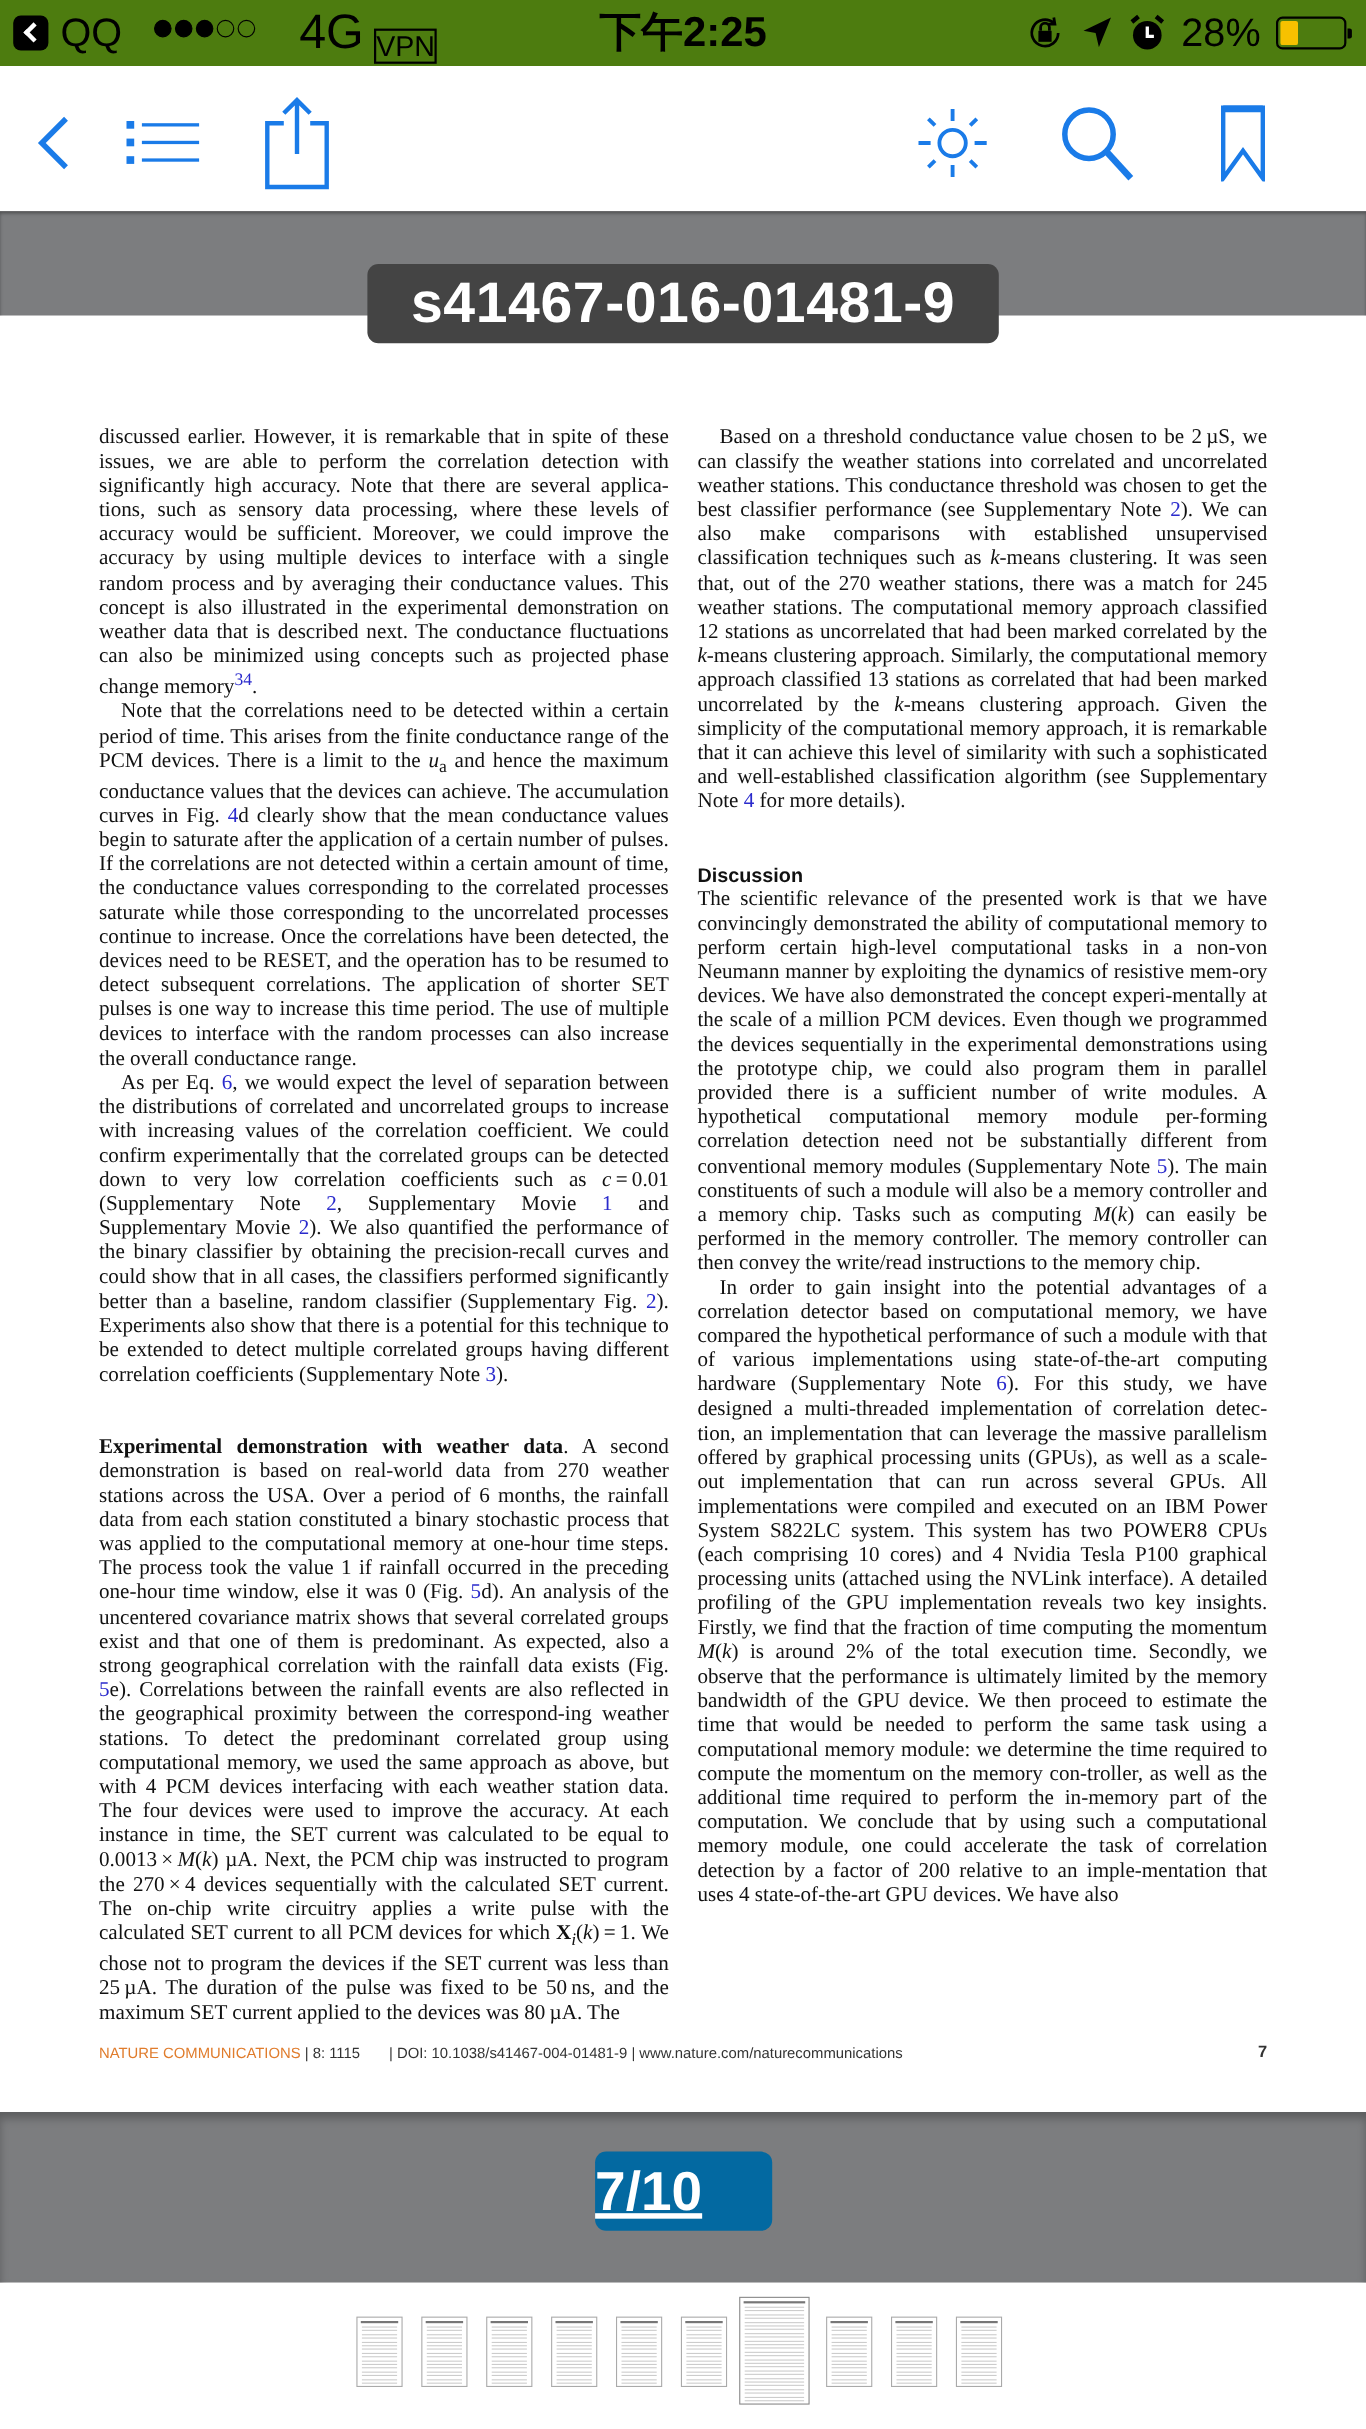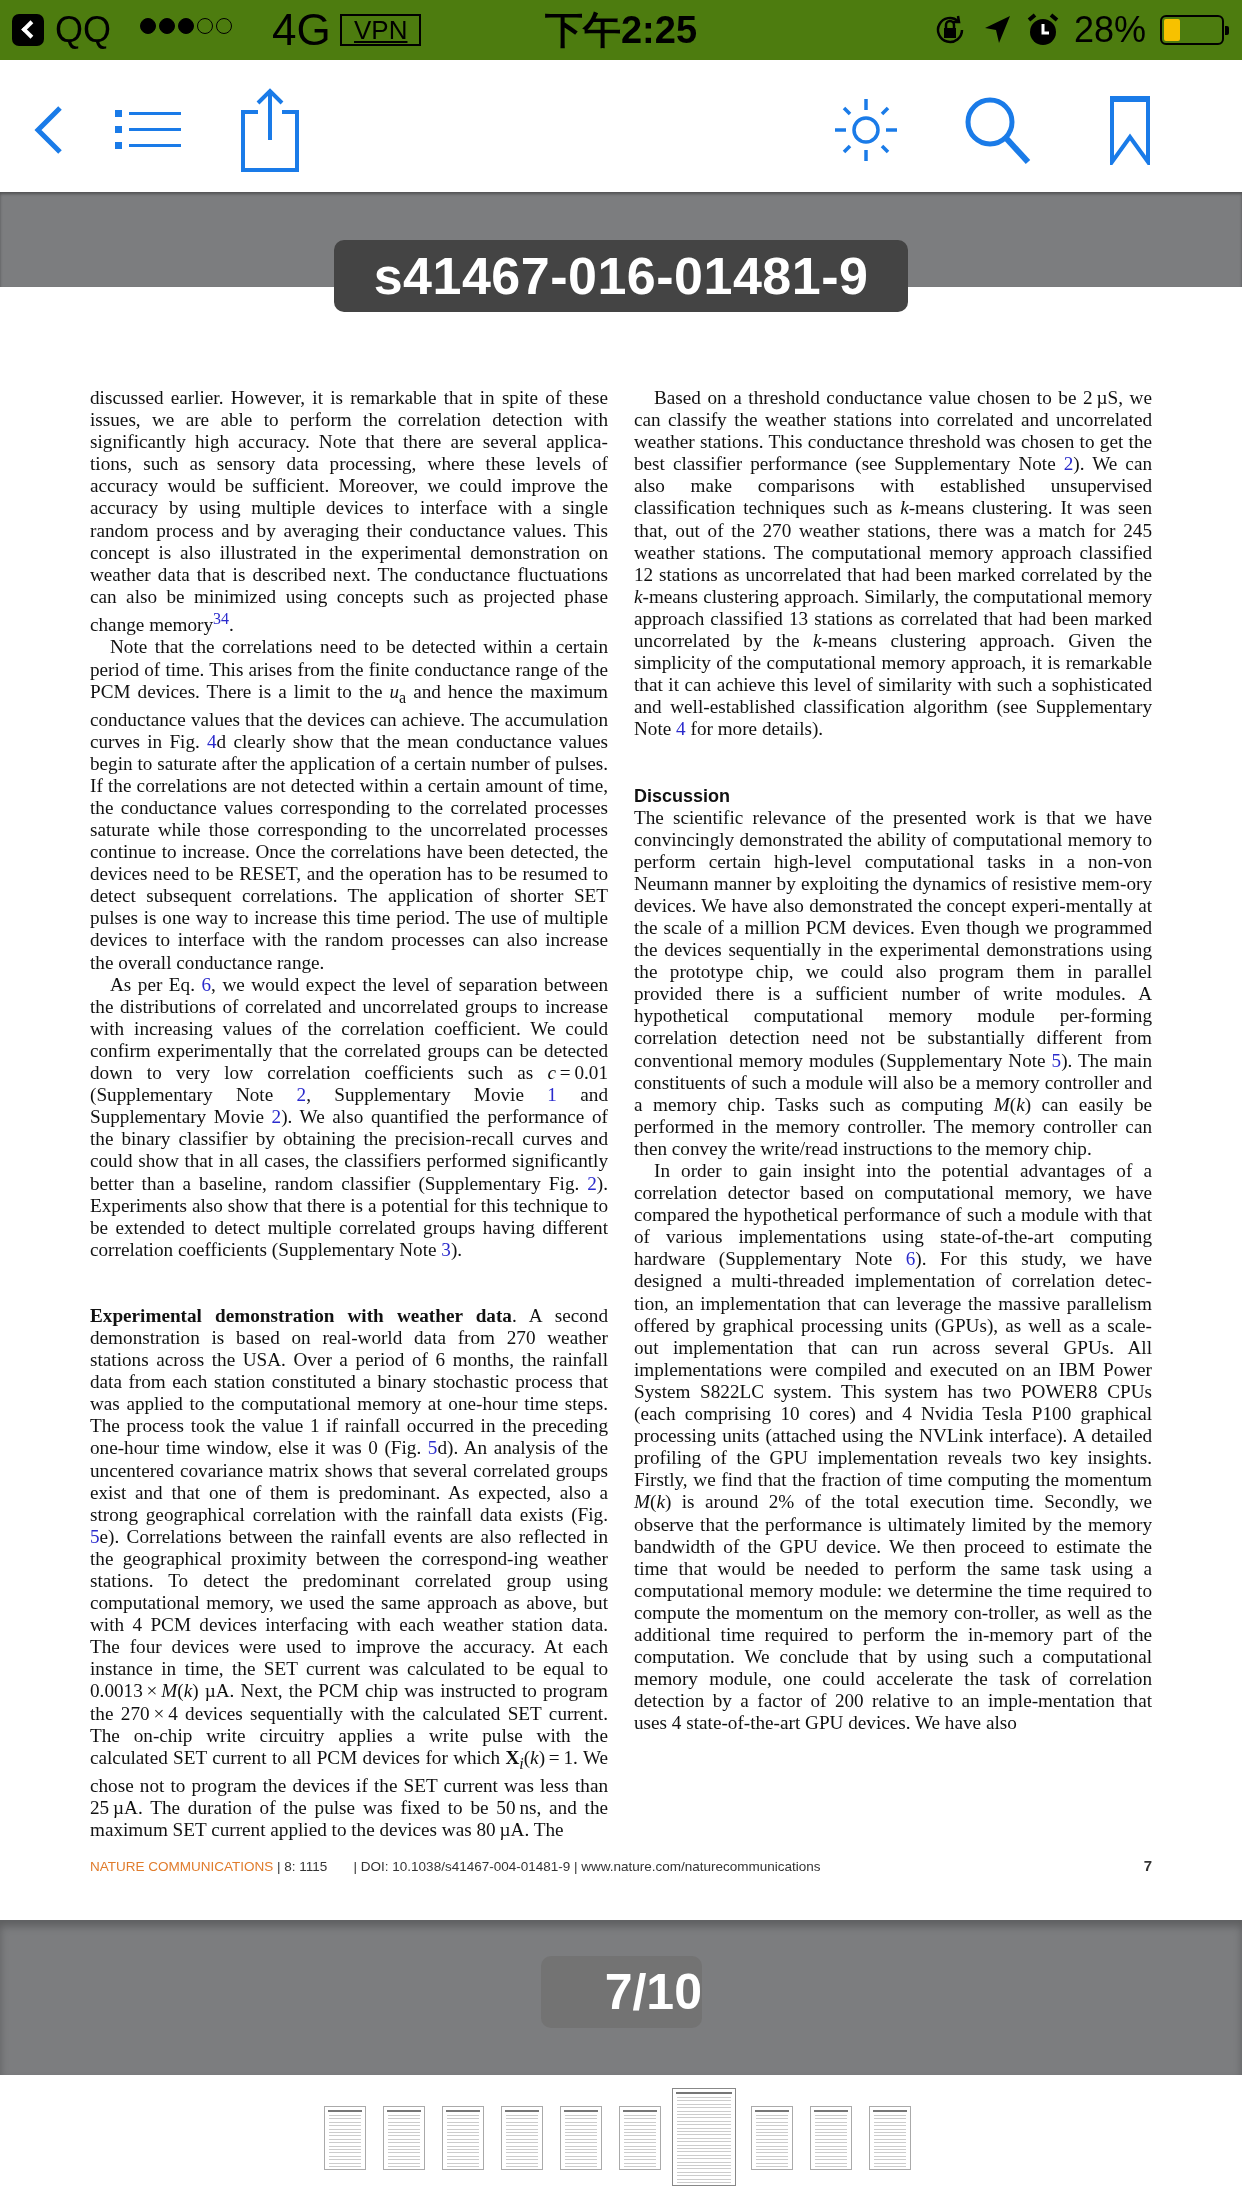--- a/index.html
+++ b/index.html
@@ -8,21 +8,21 @@
 
   
   .status-bar { position: absolute; left: 0; top: 0; width: 1242px; height: 60px; background: #4d7c0f; }
   .sb-back { position: absolute; left: 12px; top: 14px; width: 32px; height: 32px; background: #000; border-radius: 7px; }
   .sb-back::after { content: ""; position: absolute; left: 12px; top: 9px; width: 9px; height: 9px; border-left: 4px solid #fff; border-bottom: 4px solid #fff; transform: rotate(45deg); }
   .sb-app { position: absolute; left: 55px; top: 10px; font-size: 36px; line-height: 40px; }
   .sb-signal { position: absolute; left: 140px; top: 18px; display: flex; gap: 3px; }
   .sb-signal span { width: 16px; height: 16px; border-radius: 50%; border: 1.5px solid #000; display: block; }
   .sb-signal span.on { background: #000; }
   .sb-net { position: absolute; left: 272px; top: 10px; font-size: 44px; line-height: 40px; }
-  .sb-vpn { position: absolute; left: 340px; top: 14px; font-size: 26px; line-height: 28px; border: 2px solid #000; padding: 0 12px; text-decoration: underline; }
+  .sb-vpn { position: absolute; left: 340px; top: 26px; font-size: 26px; line-height: 28px; border: 2px solid #000; padding: 0 0; }
   .sb-time { position: absolute; left: 0; width: 1242px; text-align: center; top: 8px; font-size: 38px; line-height: 44px; font-weight: bold; }
   .sb-right { position: absolute; right: 18px; top: 12px; display: flex; align-items: center; gap: 14px; }
   .sb-pct { font-size: 36px; line-height: 36px; }
   .battery { width: 64px; height: 30px; border: 2px solid #000; border-radius: 6px; position: relative; padding: 2px; }
   .battery::after { content: ""; position: absolute; right: -7px; top: 9px; width: 4px; height: 9px; background: #000; border-radius: 0 2px 2px 0; }
   .battery-fill { height: 100%; background: #f7c100; border-radius: 2px; }
 
   
   .toolbar { position: absolute; left: 0; top: 60px; width: 1242px; height: 130px; background: #fff; }
   .tb-btn { position: absolute; top: 20px; width: 80px; height: 100px; display: flex; align-items: center; justify-content: center; }
@@ -45,21 +45,21 @@
   .col h3 { font-family: "Liberation Sans", sans-serif; font-weight: bold; font-size: 18px; line-height: 22px; margin-top: 0; }
   .col b.run { font-weight: bold; }
   .ref { color: #2a2acc; }
   .col i { font-style: italic; }
 
   .page-footer { position: absolute; left: 90px; top: 1572px; width: 1062px; font-size: 13.5px; color: #333; }
   .pf-journal { color: #e07c2c; }
   .pf-num { position: absolute; right: 0; top: -2px; font-size: 15px; font-weight: bold; }
 
   .page-counter-band { position: absolute; left: 0; top: 1920px; width: 1242px; height: 155px; background: #7c7d7f; box-shadow: inset 0 6px 8px rgba(0,0,0,0.25); }
-  .page-counter { position: absolute; left: 541px; top: 1956px; width: 161px; height: 72px; background: #737373; border-radius: 10px; color: #fff; font-size: 50px; font-weight: bold; text-align: right; line-height: 72px; }
+  .page-counter { position: absolute; left: 541px; top: 1956px; width: 161px; height: 72px; background: #0369a1; border-radius: 10px; color: #fff; font-size: 50px; font-weight: bold; text-align: left; line-height: 72px; text-decoration: underline; }
 
   .thumbs { position: absolute; left: 0; top: 2076px; width: 1242px; height: 132px; background: #fff; }
   .thumb { position: absolute; top: 30px; width: 42px; height: 64px; border: 1px solid #aaa; background: #fff; overflow: hidden; }
   .thumb.active { top: 12px; width: 64px; height: 98px; border: 1px solid #888; }
   .thumb .ln { position: absolute; left: 4px; right: 4px; height: 1px; background: #ccc; }
   .thumb .hd { position: absolute; left: 3px; right: 3px; top: 3px; height: 2px; background: #777; }
 </style>
 </head>
 <body>
 

